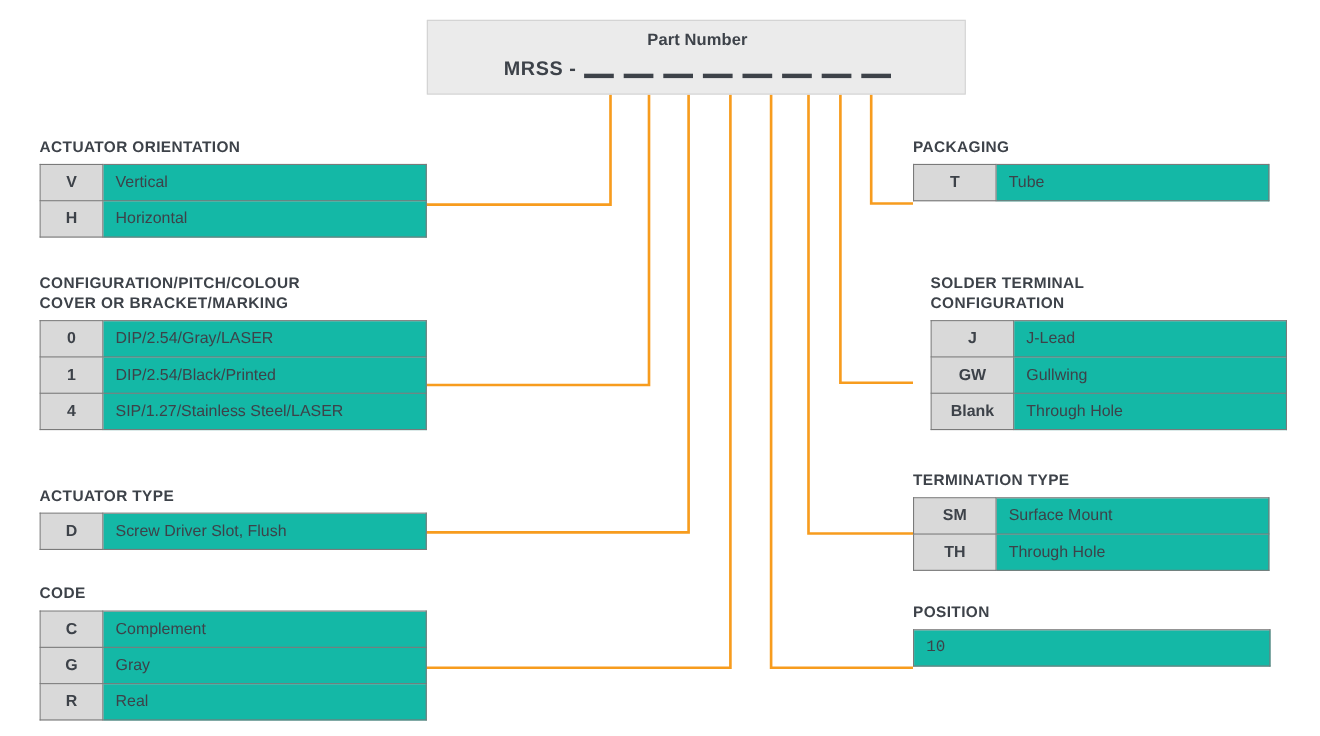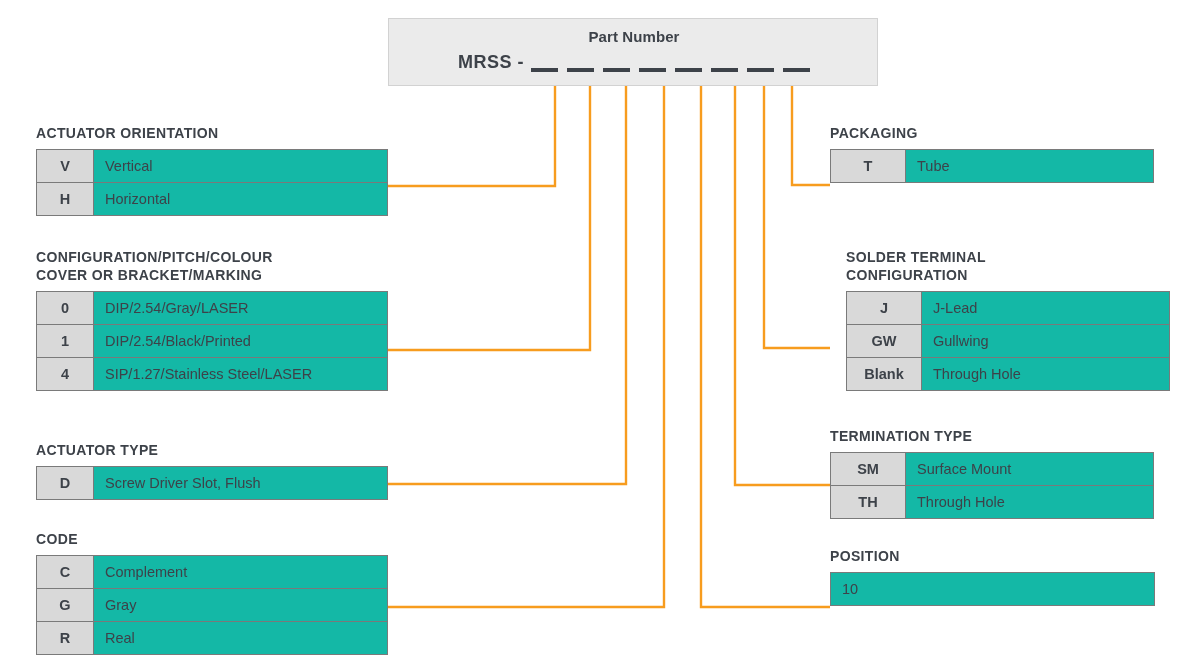--- a/index.html
+++ b/index.html
@@ -122,21 +122,21 @@
     text-align: left;
     padding-left: 11px !important;
   }
   
   .left .tbl { width: 352px; }
   .left .c-code { width: 57px; }
   
   .right .tbl { width: 324px; }
   .right .c-code { width: 75px; }
   
-  .pos .tbl { width: 324px; }
+  .pos .tbl { width: 324px; font-family: Liberation Mono, monospace; }
   .pos .c-desc { width: 324px; }
 </style>
 </head>
 <body>
 
 <div id="stage">
 
   <svg id="connectors" viewBox="0 0 1200 669" width="1200" height="669">
     <g fill="none" stroke="#f79c1e" stroke-width="2.4">
 

